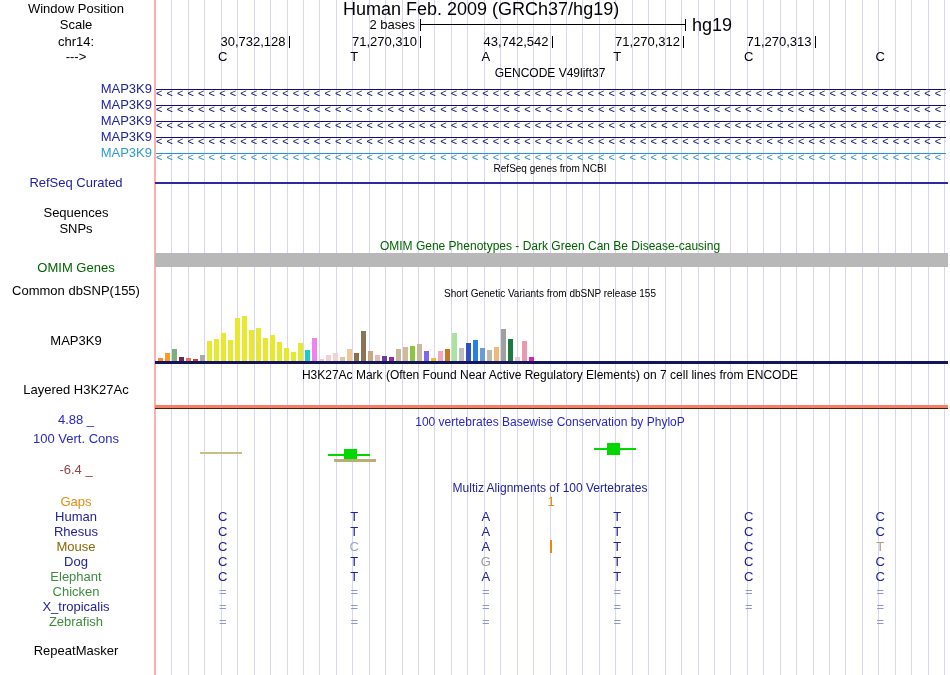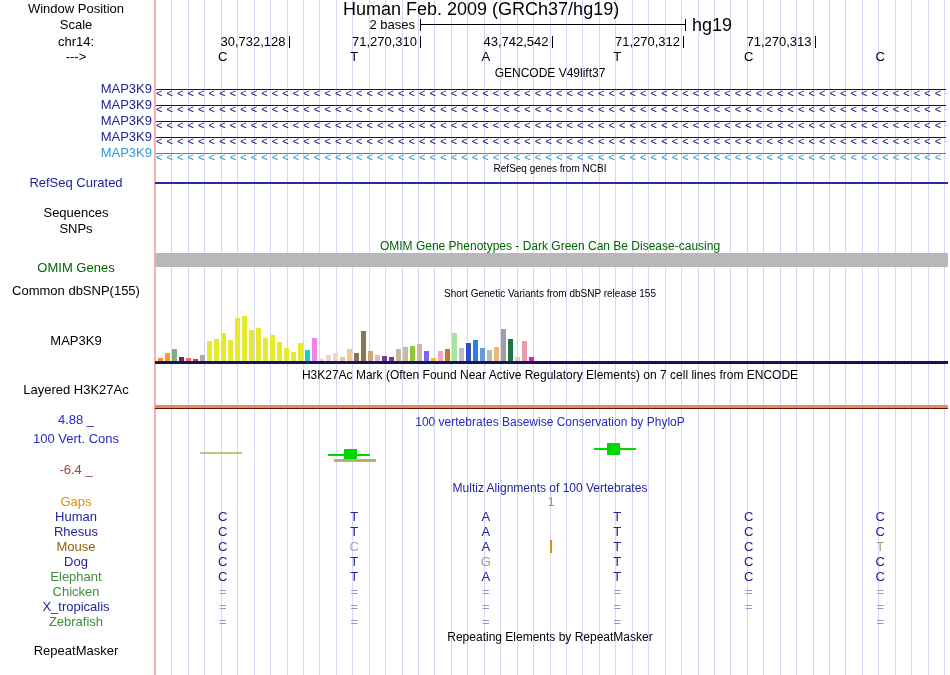--- a/index.html
+++ b/index.html
@@ -266,16 +266,15 @@
 
   <div class="lbl c-blue" style="top:413px">4.88 _</div>
   <div class="title c-blue" style="top:416px">100 vertebrates Basewise Conservation by PhyloP</div>
   <div class="lbl c-blue" style="top:432px">100 Vert. Cons</div>
   <div class="lbl c-maroon" style="top:463px">-6.4 _</div>
 
   <div class="title c-navy" style="top:482px">Multiz Alignments of 100 Vertebrates</div>
   <div class="lbl c-orange" style="top:495px">Gaps</div>
   <div class="base c-orange" style="left:538px;top:495px">1</div>
 
-  <div class="title" style="top:631px">Repeating Elements by RepeatMasker</div>
   <div class="lbl" style="top:644px">RepeatMasker</div>
 
 </div>
 
 </body></html>

